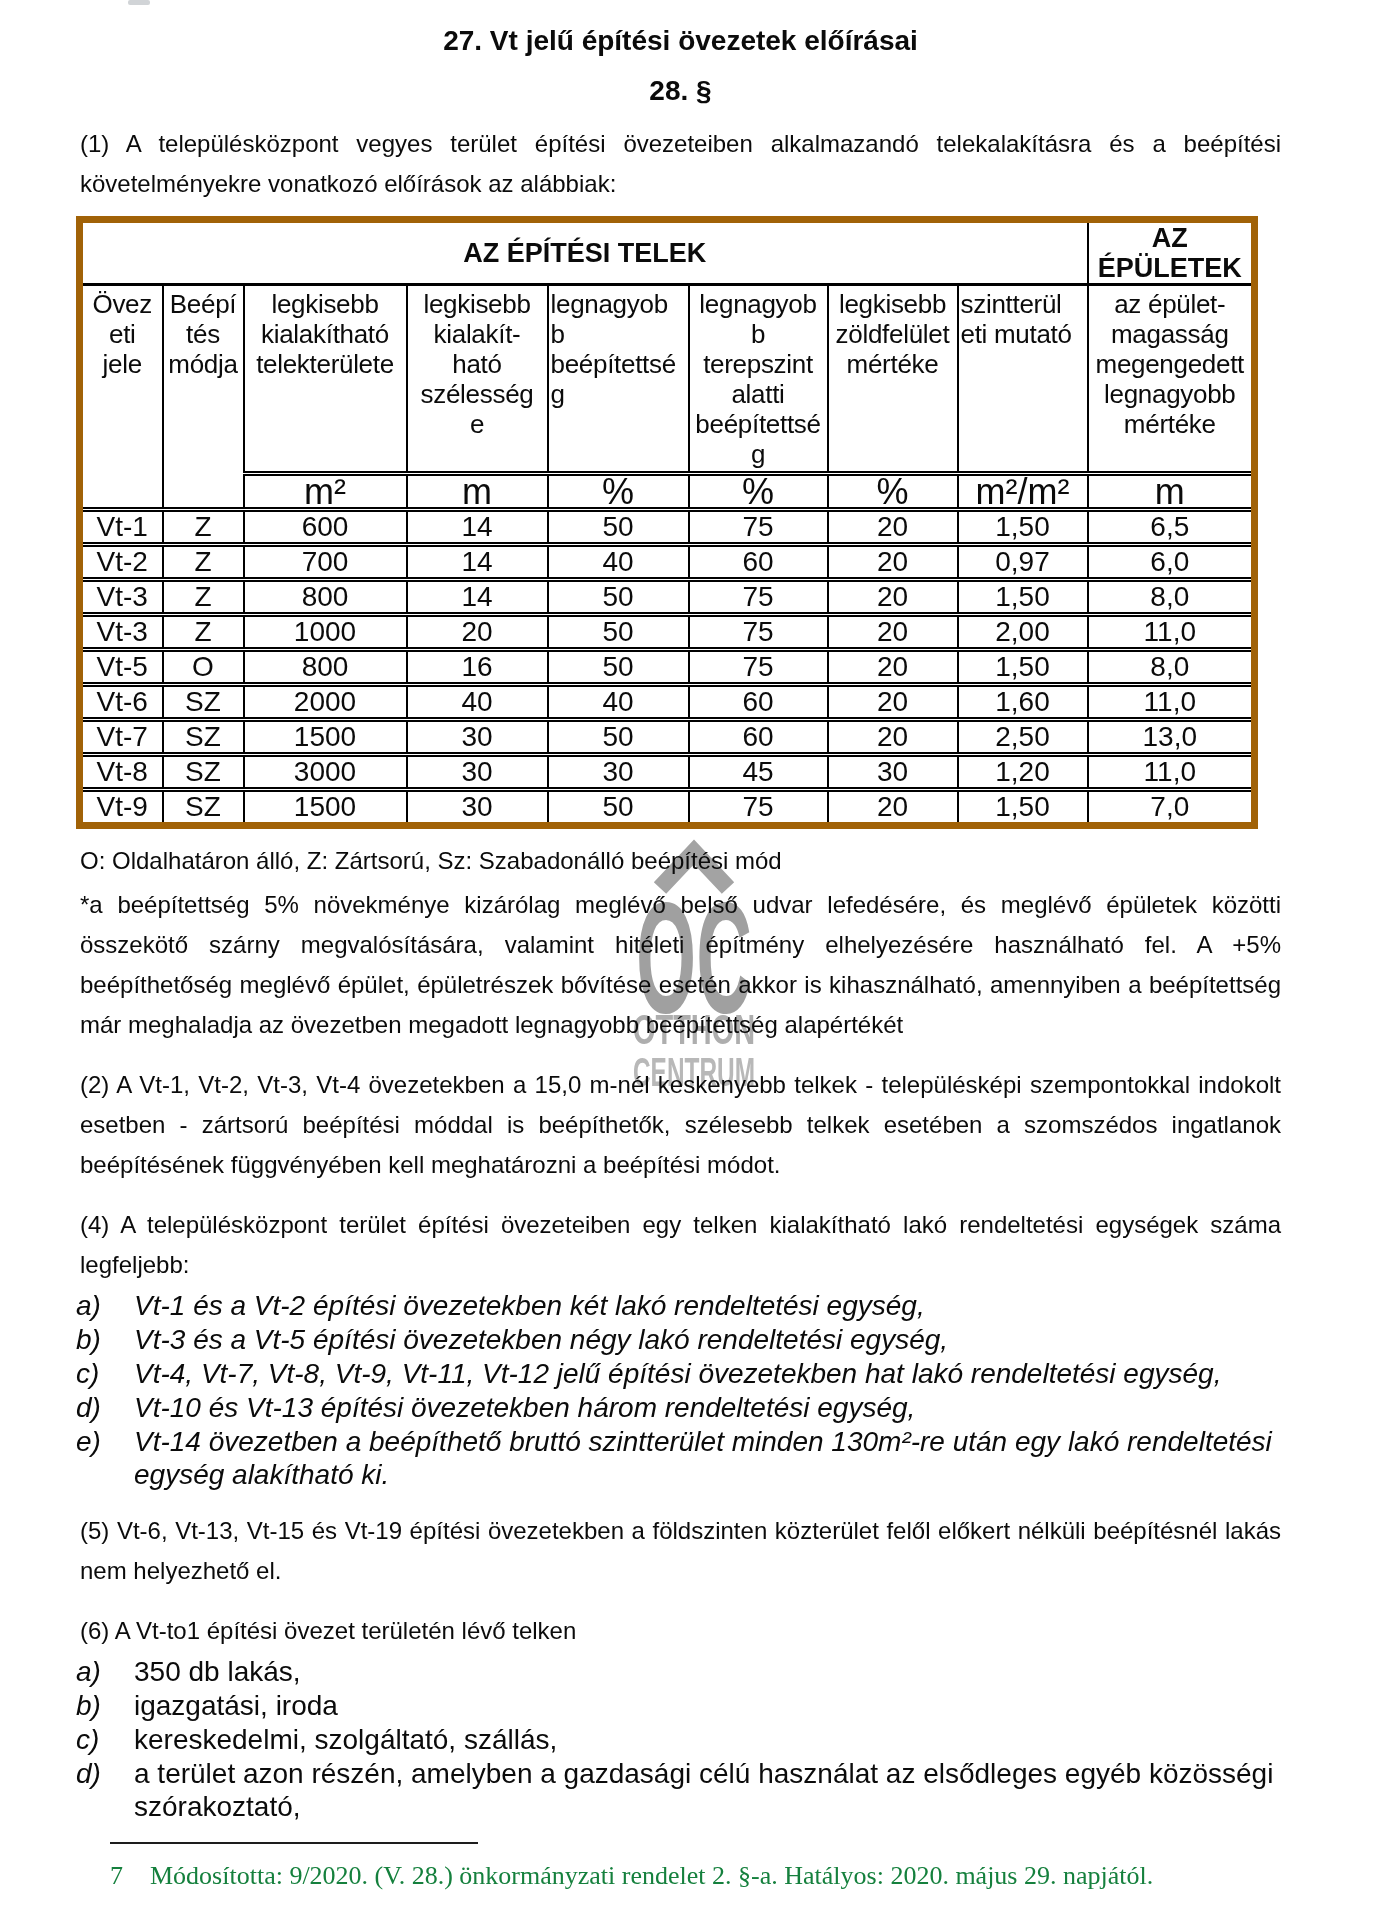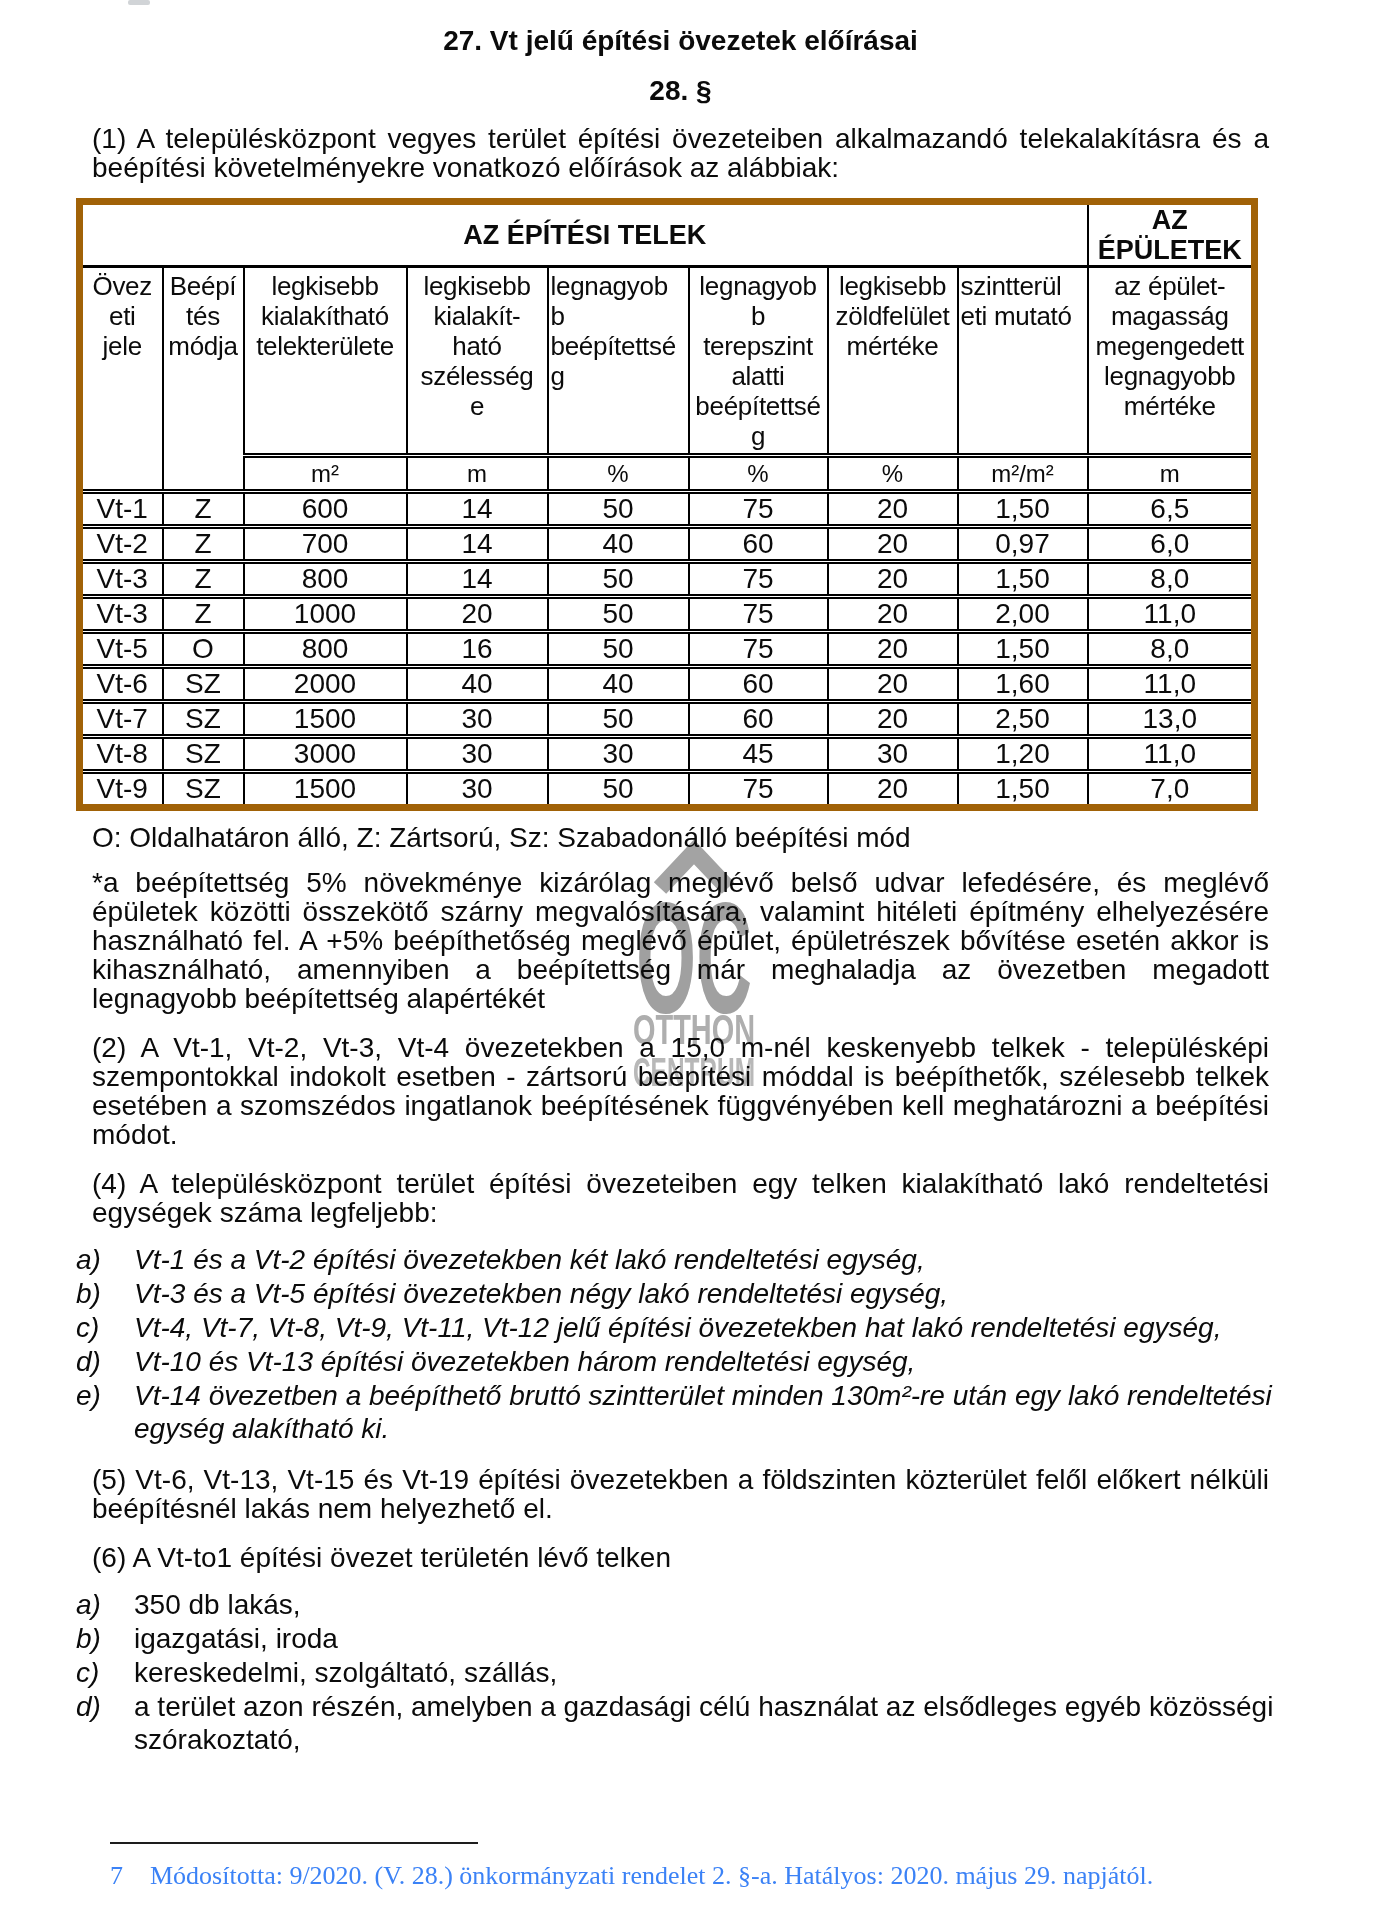--- a/index.html
+++ b/index.html
@@ -5,48 +5,48 @@
   html,body{margin:0;padding:0;background:#ffffff;}
   .page{
     position:relative;width:1392px;height:1920px;background:#ffffff;overflow:hidden;
     font-family:"Liberation Sans","DejaVu Sans",sans-serif;color:#0b0b0b;
   }
   .smudge{position:absolute;left:128px;top:0;width:22px;height:5px;background:#c2c6c9;border-radius:2px;opacity:.75;}
   .watermark{position:absolute;left:624px;top:836px;z-index:0;}
   .content{position:relative;z-index:1;padding:24px 107px 0 76px;}
   .title{font-size:28px;font-weight:bold;text-align:center;line-height:33px;}
   .section-no{font-size:28px;font-weight:bold;text-align:center;line-height:33px;margin-top:17px;}
-  p{margin:16px;font-size:28px;line-height:29px;}
+  p{margin:4px;font-size:24px;line-height:40px;}
   .just{text-align:justify;}
   .mt-p1{margin-top:17px;}
   .gap{margin-top:20px;}
   .mt-notes{margin-top:12px;}
 
   table.zoning{border-collapse:collapse;table-layout:fixed;width:1175px;margin-top:12px;border:7px solid #a16207;}
   table.zoning th,table.zoning td{
     border-left:2px solid #000;border-right:2px solid #000;
     padding:0 2px;text-align:center;font-weight:normal;overflow:hidden;
   }
   tr.ghead th{height:58px;font-size:27px;font-weight:bold;vertical-align:middle;line-height:30px;}
   .pre{white-space:pre-line;}
   tr.chead{border-top:3px solid #000;}
   tr.chead th{vertical-align:top;font-size:26px;line-height:30px;letter-spacing:-0.3px;padding-top:3px;height:182px;white-space:pre-line;}
   tr.chead th.al{text-align:left;}
   tr.units{border-top:5px double #000;}
-  tr.units td{height:31px;font-size:24px;line-height:30px;vertical-align:middle;}
+  tr.units td{height:31px;font-size:36px;line-height:30px;vertical-align:middle;}
   tr.drow{border-top:5px double #000;}
   tr.drow td{height:30px;font-size:28px;line-height:30px;vertical-align:middle;}
 
   .li{display:flex;font-size:28px;line-height:33px;margin-top:1px;}
   .li .mk{flex:none;width:58px;}
   .it{font-style:italic;}
 
   .footnote{position:absolute;left:110px;top:1842px;z-index:1;}
   .fn-rule{width:368px;border-top:2px solid #1d1d1d;}
-  .fn-text{margin-top:17px;font-family:"Liberation Serif","DejaVu Serif",serif;font-size:26px;color:#3b82f6;}
+  .fn-text{margin-top:17px;font-family:"Liberation Serif","DejaVu Serif",serif;font-size:26px;color:#15803d;}
   .fn-num{margin-right:27px;}
 </style>
 </head>
 <body>
 
 <div class="page">
 
   <div class="smudge"></div>
 
   <svg class="watermark" width="140" height="254" viewBox="0 0 140 254">

